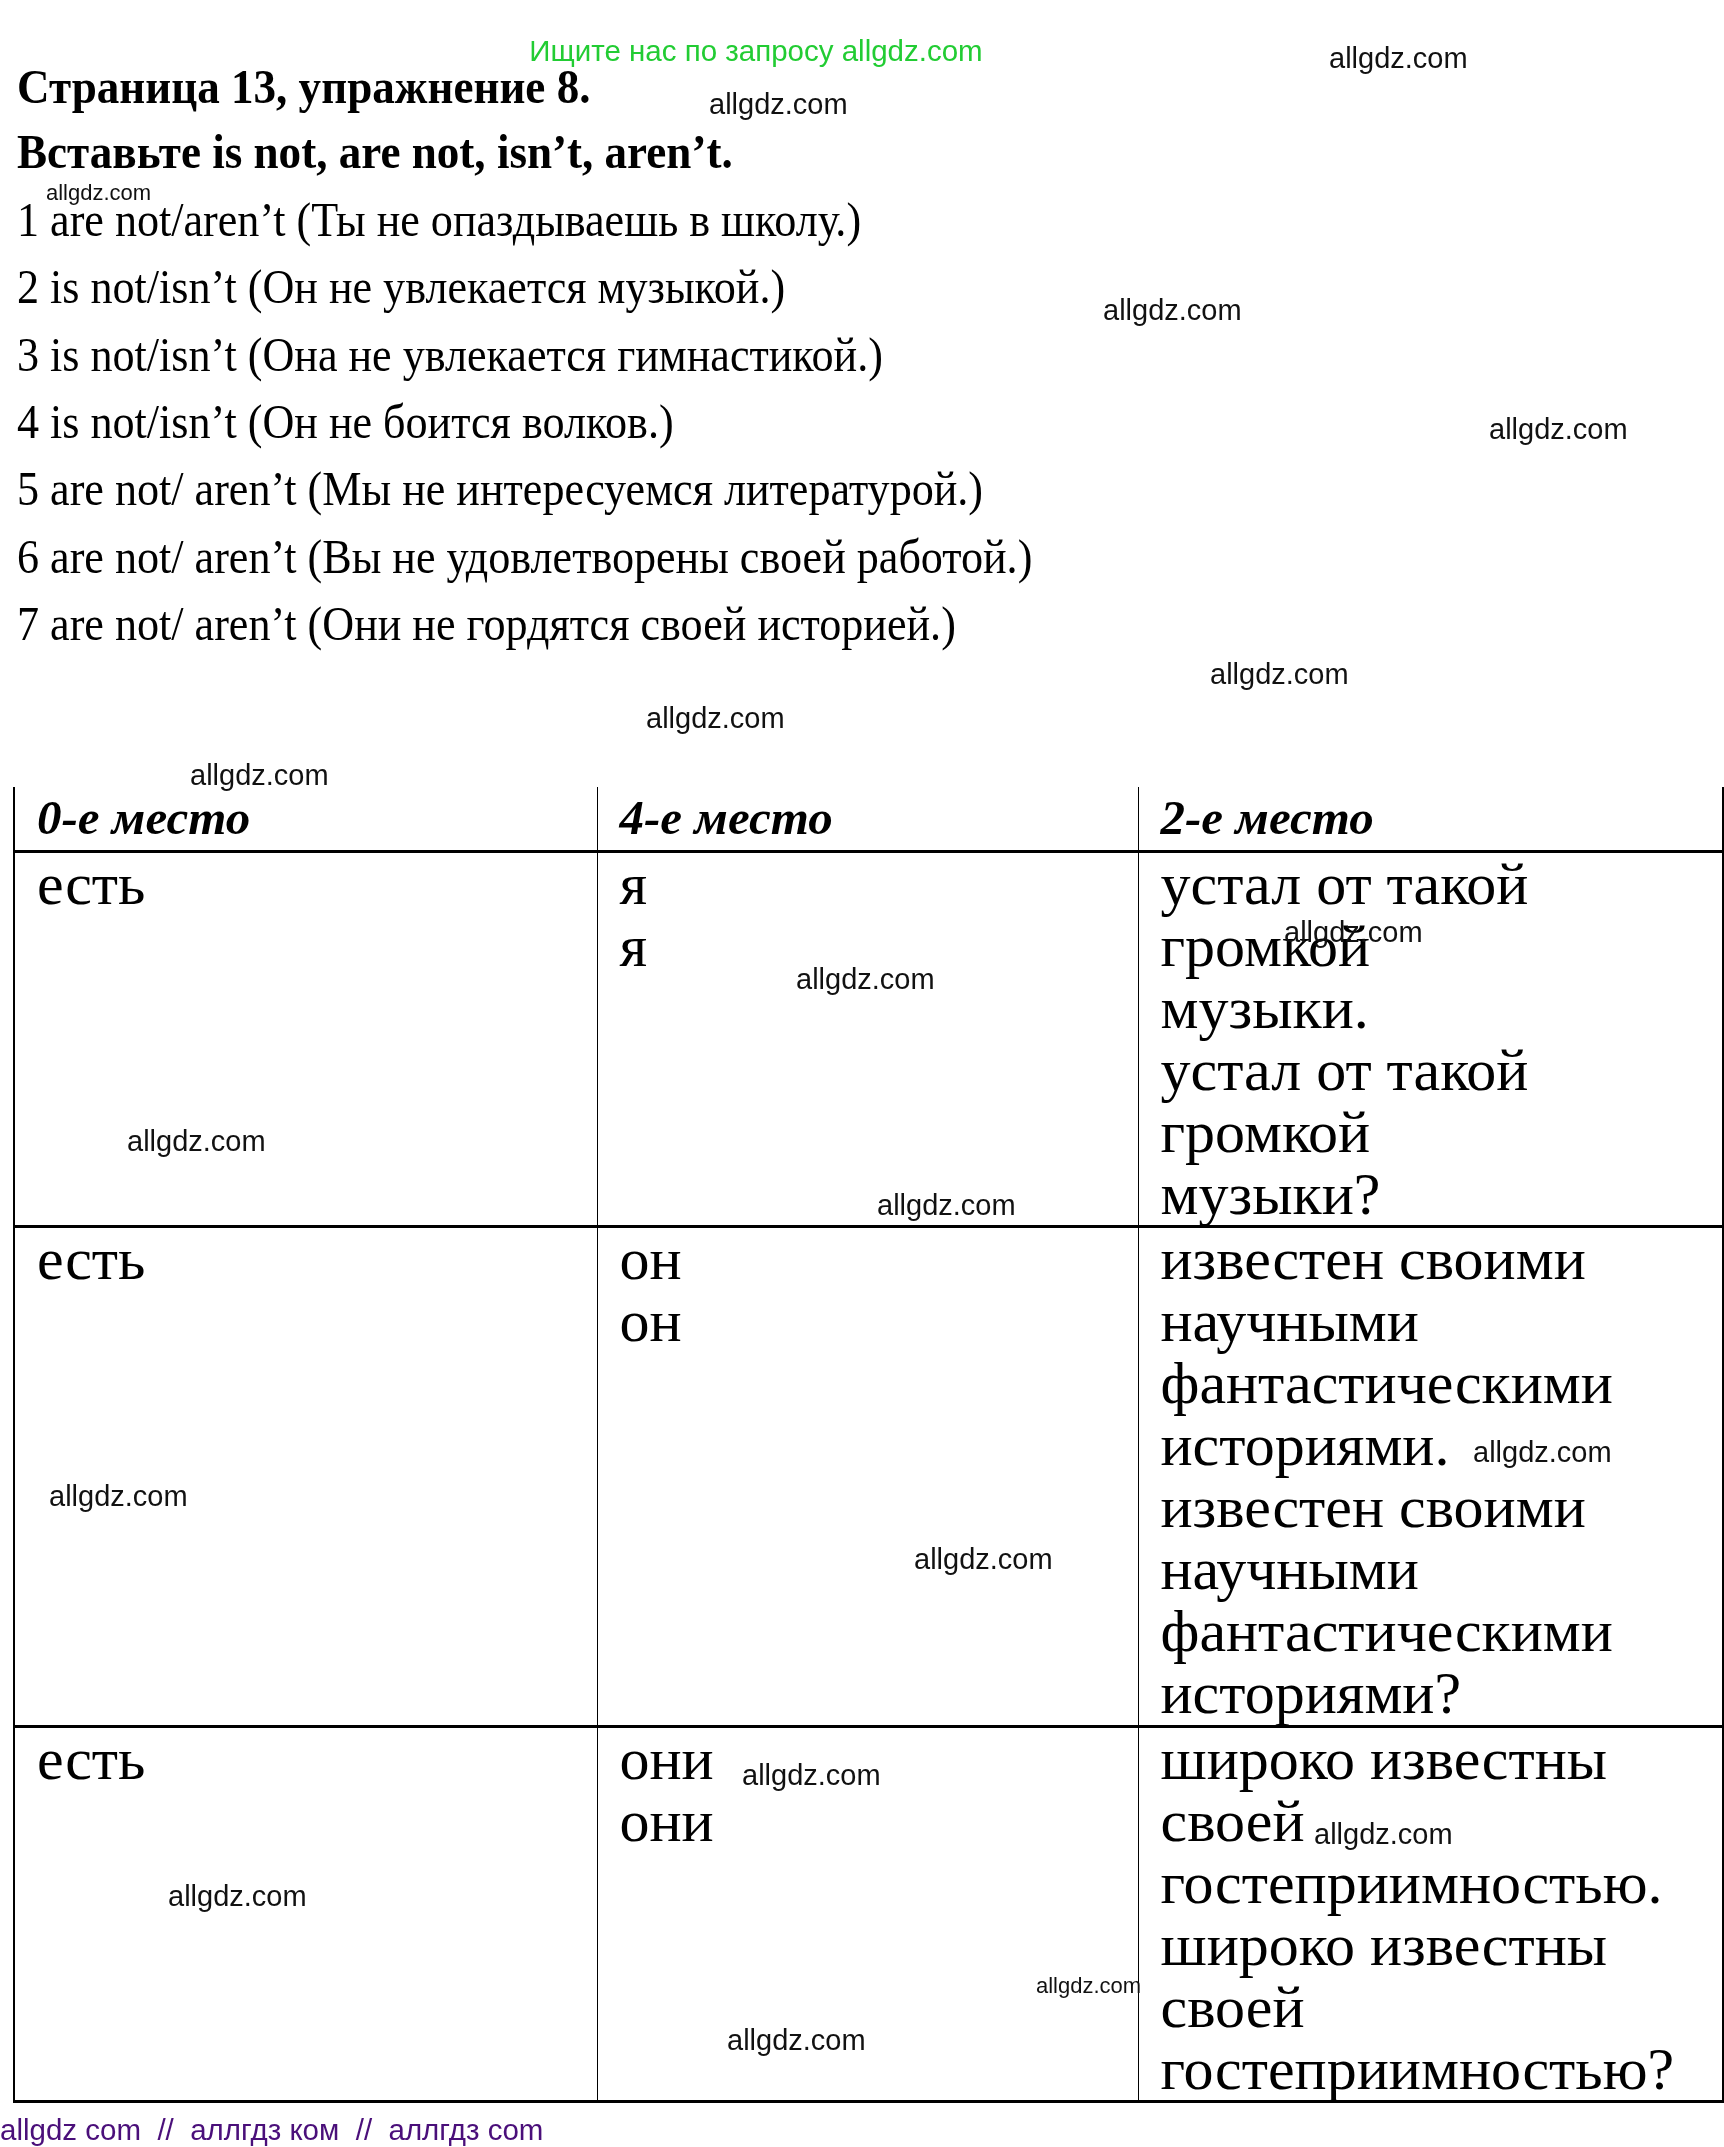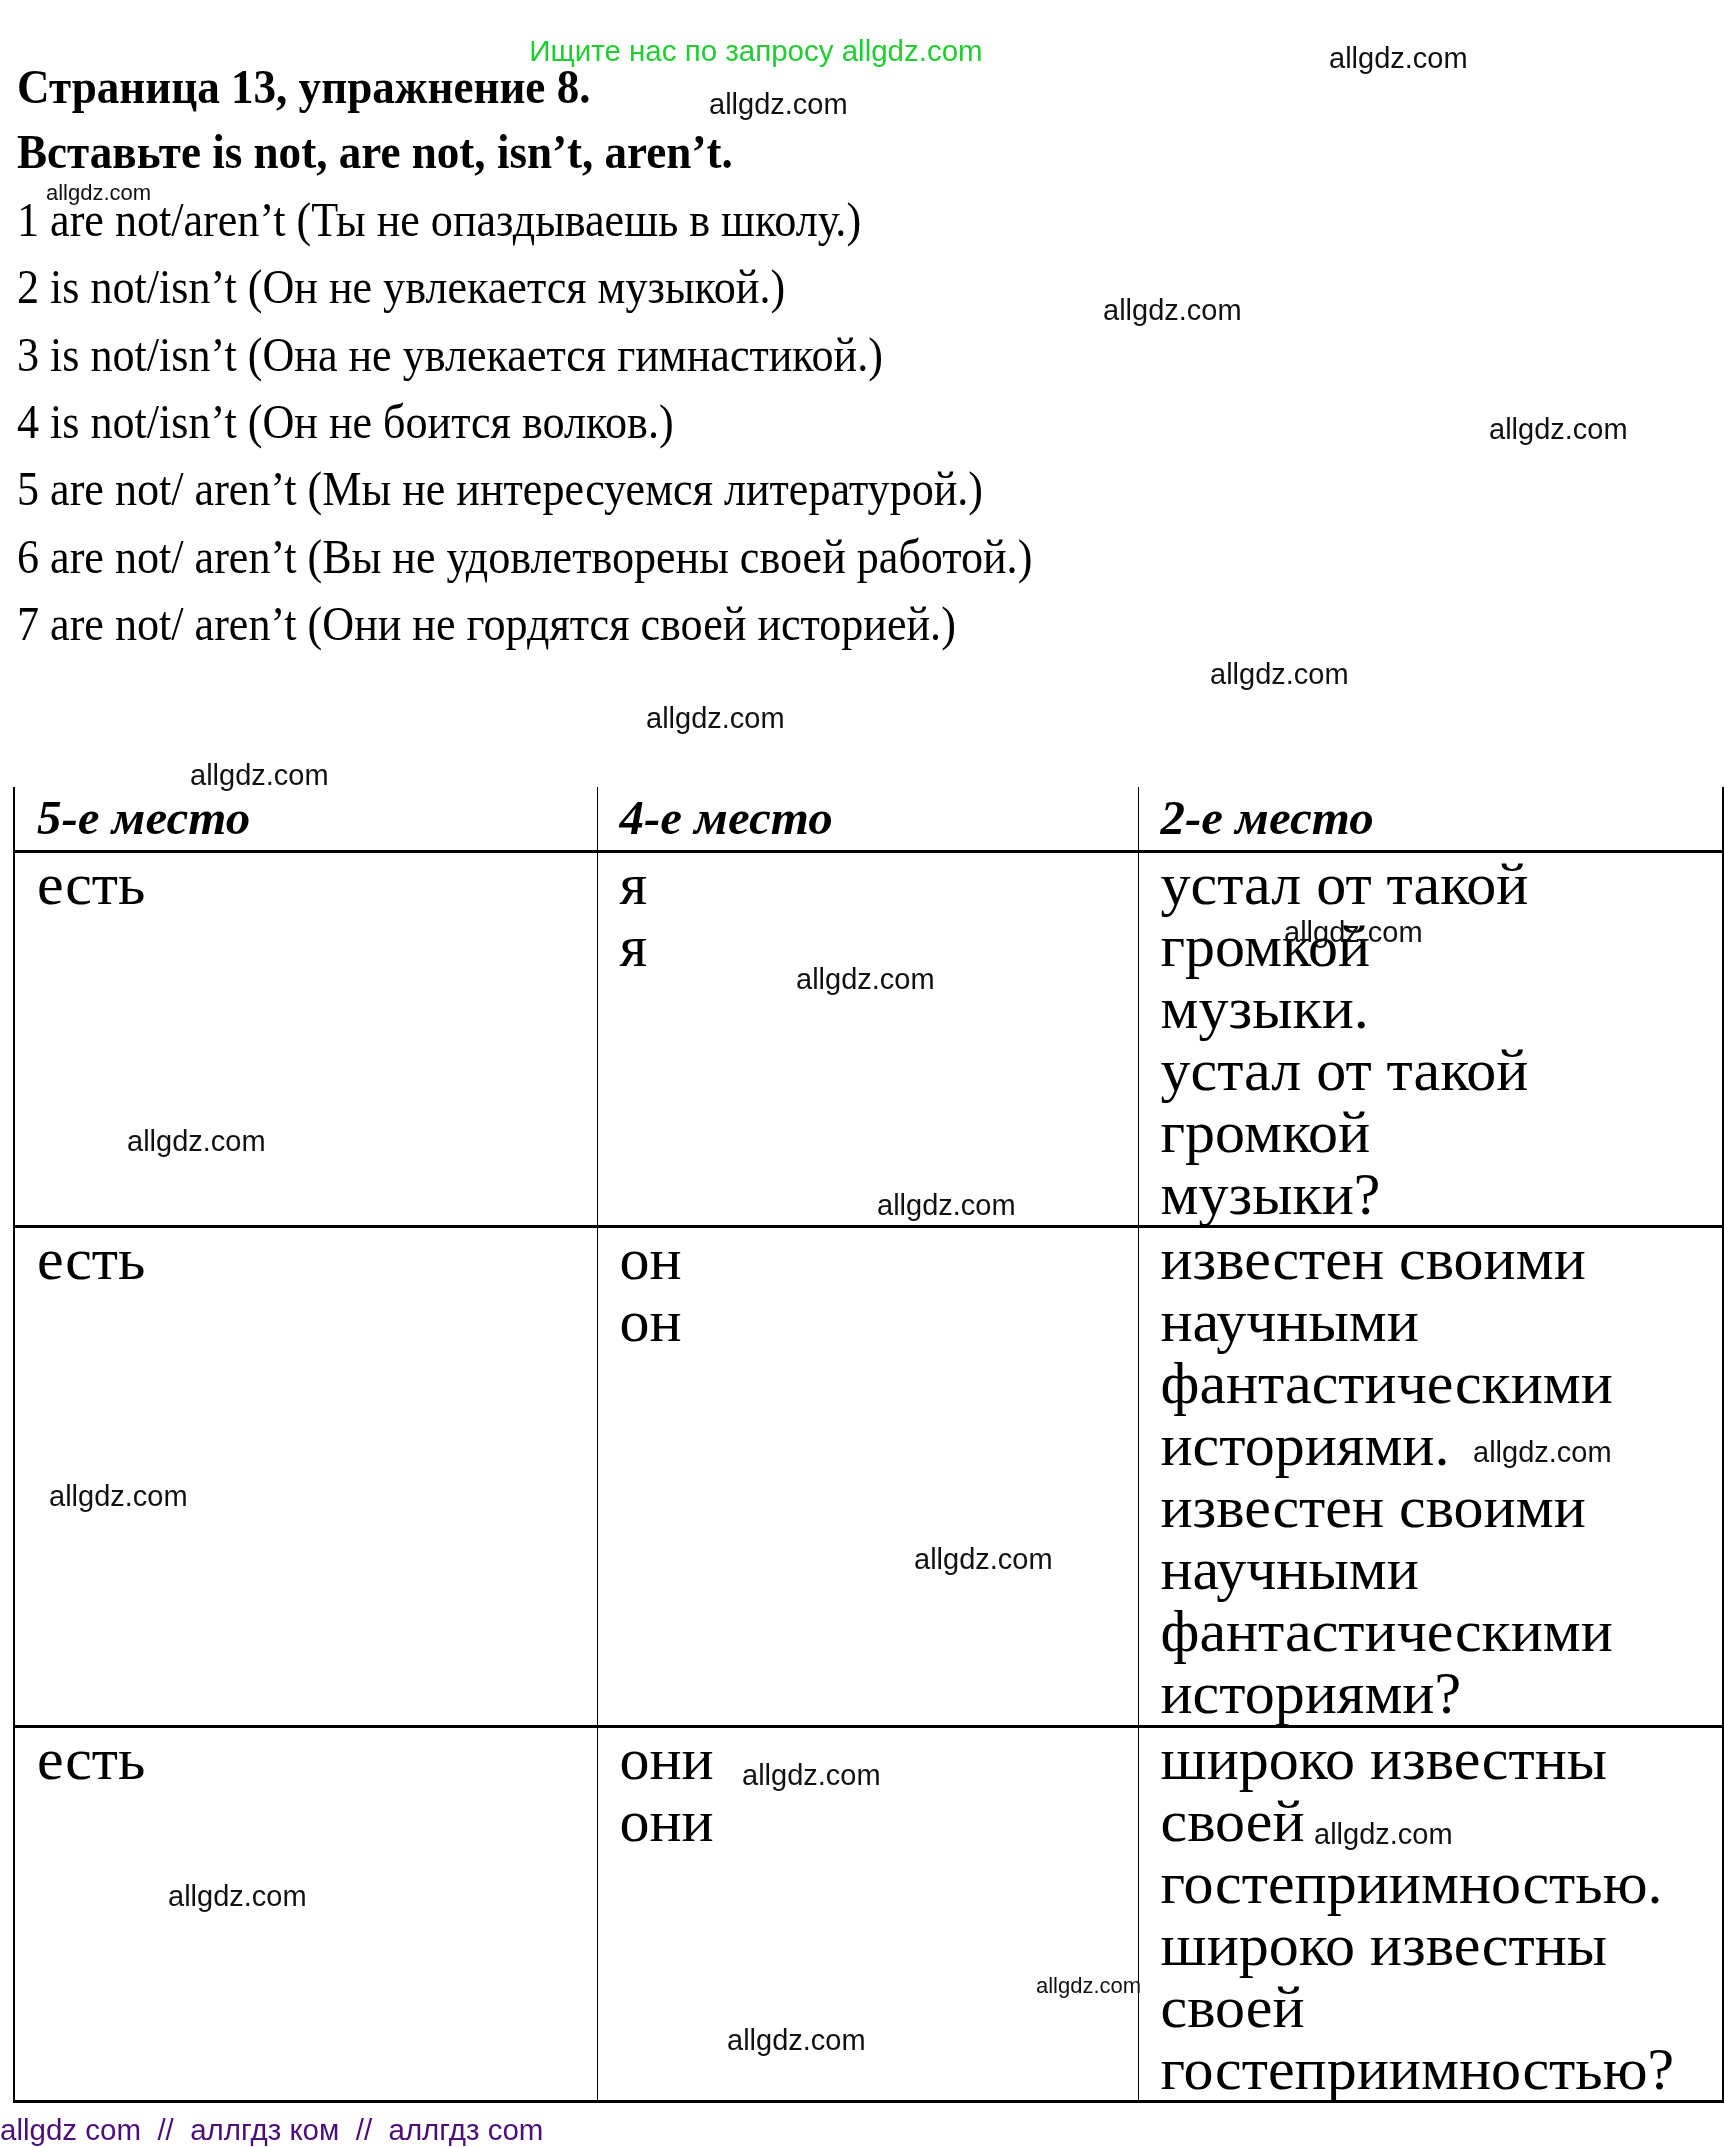--- a/index.html
+++ b/index.html
@@ -76,21 +76,21 @@
 
 <table class="grammar">
   <colgroup>
     <col style="width:583px">
       <col style="width:541px">
       <col style="width:585px">
   </colgroup>
   <tbody>
       <tr style="height:64px;">
     <td>
-          <span class="hdr">5-е место</span>
+          <span class="hdr">0-е место</span>
         </td>
     <td>
           <span class="hdr">4-е место</span>
         </td>
     <td>
           <span class="hdr">2-е место</span>
         </td>
   </tr>
   <tr class="sep" style="height:249px;">
     <td>

